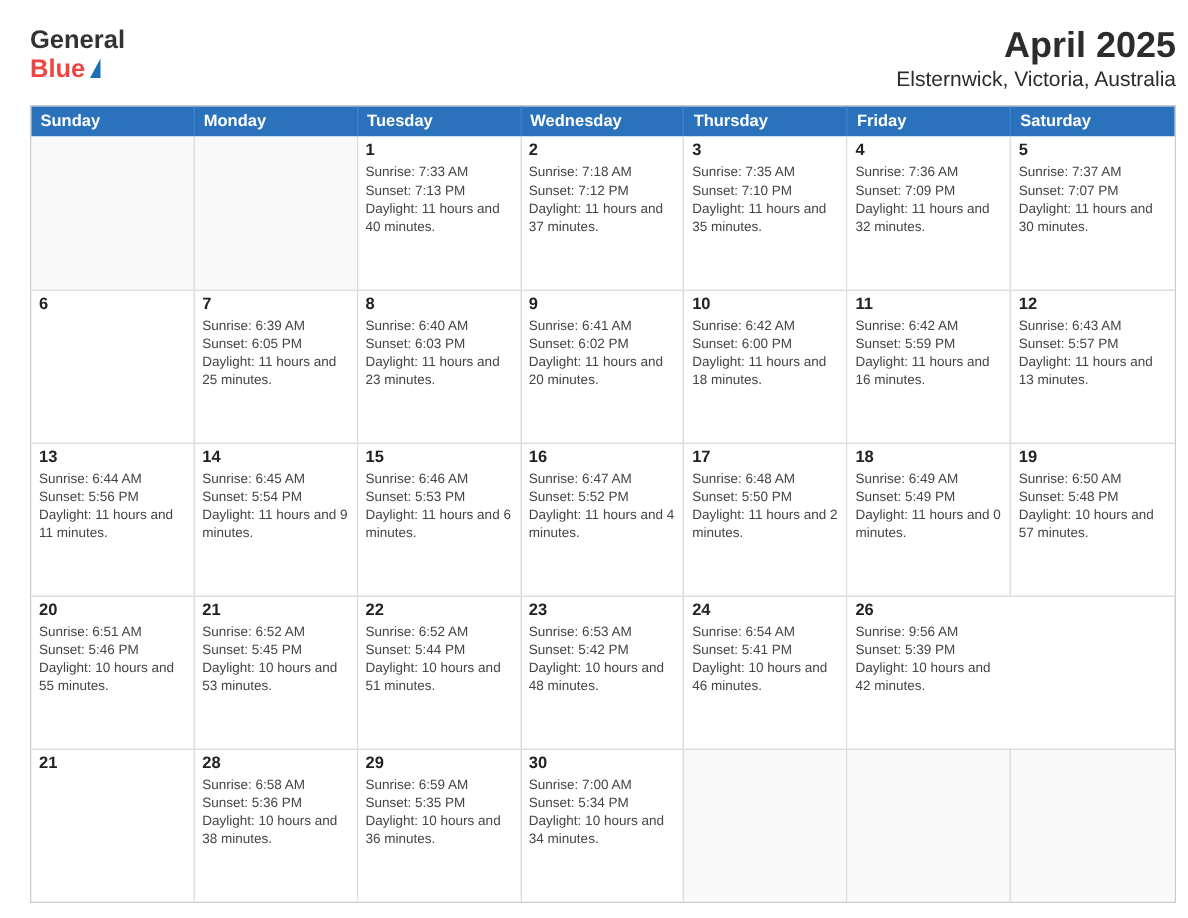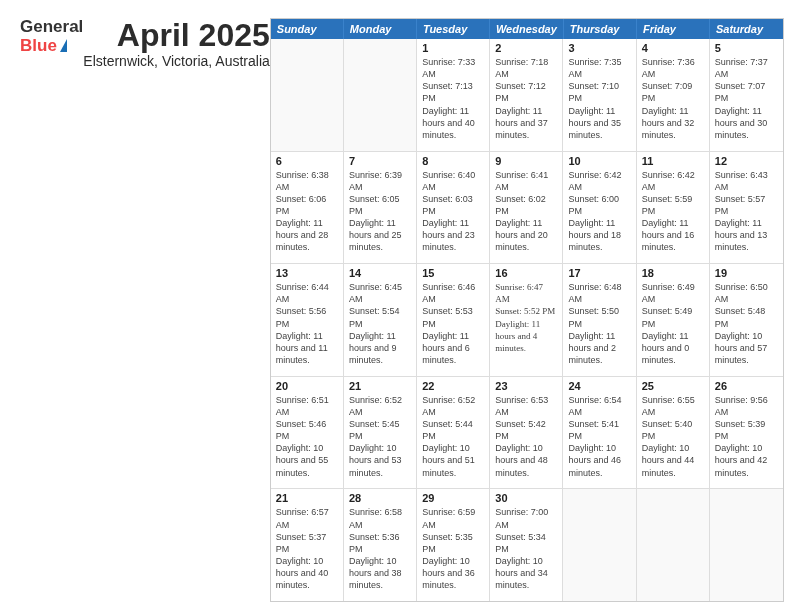--- a/index.html
+++ b/index.html
@@ -8,33 +8,33 @@
       height: 612px;
       font-family: Arial, sans-serif;
       background: #fff;
       overflow: hidden;
     }
     .page {
       width: 792px;
       height: 612px;
       padding: 18px 8px 10px 20px;
       display: flex;
-      flex-direction: row;
+      flex-direction: column;
     }
     .header {
       display: flex;
       justify-content: space-between;
       align-items: flex-start;
       margin-bottom: 10px;
     }
     .title-block {
       text-align: right;
     }
     .title-month {
-      font-size: 32px;
+      font-size: 24px;
       font-weight: bold;
       color: #2c2c2c;
       line-height: 1.1;
     }
     .title-location {
       font-size: 14px;
       color: #2c2c2c;
     }
     .calendar {
       flex: 1;
@@ -47,21 +47,20 @@
       grid-template-columns: repeat(7, 1fr);
       background: #2a72bb;
     }
     .cal-header-cell {
       color: #fff;
       font-size: 11px;
       font-weight: bold;
       padding: 4px 6px;
       text-align: left;
       border-right: 1px solid #3a82cb;
-      font-style: italic;
     }
     .cal-header-cell:last-child { border-right: none; }
     .cal-body {
       flex: 1;
       display: flex;
       flex-direction: column;
     }
     .cal-row {
       display: grid;
       grid-template-columns: repeat(7, 1fr);
@@ -182,23 +181,20 @@
           <div class="cal-cell">
             <div class="day-num">5</div>
             <div class="cell-text" style="white-space: pre-line;">Sunrise: 7:37 AM
 Sunset: 7:07 PM
 Daylight: 11 hours and 30 minutes.</div>
           </div>
         </div>
         <div class="cal-row">
           <div class="cal-cell">
             <div class="day-num">6</div>
-            <div class="cell-text" style="white-space: pre-line;">Sunrise: 6:38 AM
-Sunset: 6:06 PM
-Daylight: 11 hours and 28 minutes.</div>
           </div>
           <div class="cal-cell">
             <div class="day-num">7</div>
             <div class="cell-text" style="white-space: pre-line;">Sunrise: 6:39 AM
 Sunset: 6:05 PM
 Daylight: 11 hours and 25 minutes.</div>
           </div>
           <div class="cal-cell">
             <div class="day-num">8</div>
             <div class="cell-text" style="white-space: pre-line;">Sunrise: 6:40 AM
@@ -244,21 +240,21 @@
 Daylight: 11 hours and 9 minutes.</div>
           </div>
           <div class="cal-cell">
             <div class="day-num">15</div>
             <div class="cell-text" style="white-space: pre-line;">Sunrise: 6:46 AM
 Sunset: 5:53 PM
 Daylight: 11 hours and 6 minutes.</div>
           </div>
           <div class="cal-cell">
             <div class="day-num">16</div>
-            <div class="cell-text" style="white-space: pre-line; font-family: Liberation Serif, serif;">Sunrise: 6:47 AM
+            <div class="cell-text" style="white-space: pre-line;">Sunrise: 6:47 AM
 Sunset: 5:52 PM
 Daylight: 11 hours and 4 minutes.</div>
           </div>
           <div class="cal-cell">
             <div class="day-num">17</div>
             <div class="cell-text" style="white-space: pre-line;">Sunrise: 6:48 AM
 Sunset: 5:50 PM
 Daylight: 11 hours and 2 minutes.</div>
           </div>
           <div class="cal-cell">
@@ -299,38 +295,29 @@
 Sunset: 5:42 PM
 Daylight: 10 hours and 48 minutes.</div>
           </div>
           <div class="cal-cell">
             <div class="day-num">24</div>
             <div class="cell-text" style="white-space: pre-line;">Sunrise: 6:54 AM
 Sunset: 5:41 PM
 Daylight: 10 hours and 46 minutes.</div>
           </div>
           <div class="cal-cell">
-            <div class="day-num">25</div>
-            <div class="cell-text" style="white-space: pre-line;">Sunrise: 6:55 AM
-Sunset: 5:40 PM
-Daylight: 10 hours and 44 minutes.</div>
-          </div>
-          <div class="cal-cell">
             <div class="day-num">26</div>
             <div class="cell-text" style="white-space: pre-line;">Sunrise: 9:56 AM
 Sunset: 5:39 PM
 Daylight: 10 hours and 42 minutes.</div>
           </div>
         </div>
         <div class="cal-row">
           <div class="cal-cell">
             <div class="day-num">21</div>
-            <div class="cell-text" style="white-space: pre-line;">Sunrise: 6:57 AM
-Sunset: 5:37 PM
-Daylight: 10 hours and 40 minutes.</div>
           </div>
           <div class="cal-cell">
             <div class="day-num">28</div>
             <div class="cell-text" style="white-space: pre-line;">Sunrise: 6:58 AM
 Sunset: 5:36 PM
 Daylight: 10 hours and 38 minutes.</div>
           </div>
           <div class="cal-cell">
             <div class="day-num">29</div>
             <div class="cell-text" style="white-space: pre-line;">Sunrise: 6:59 AM

